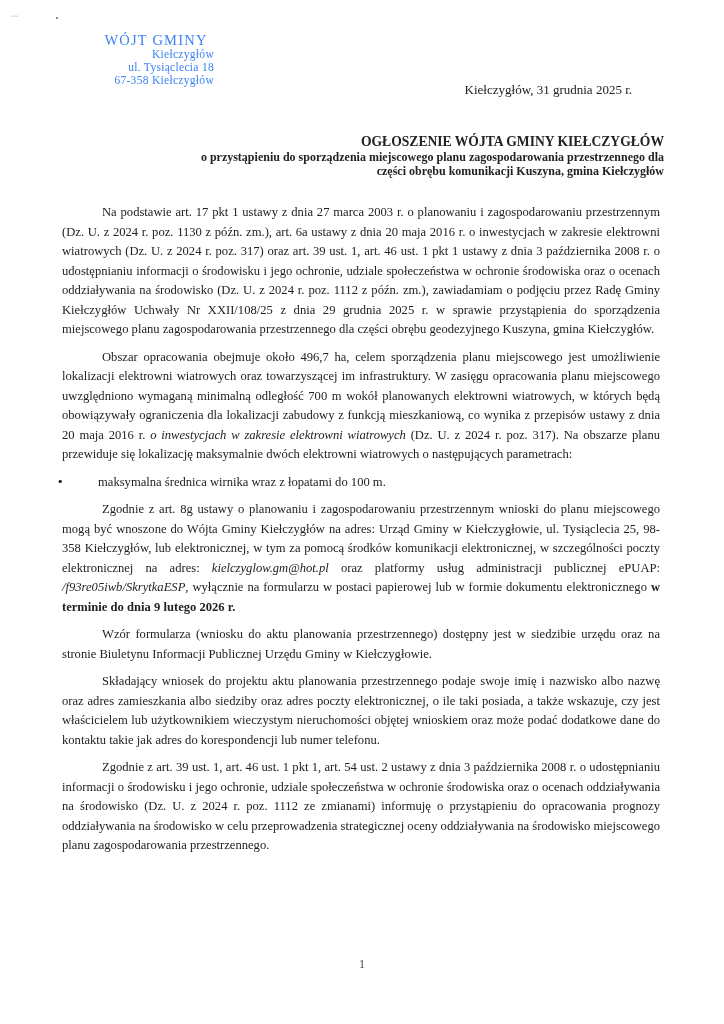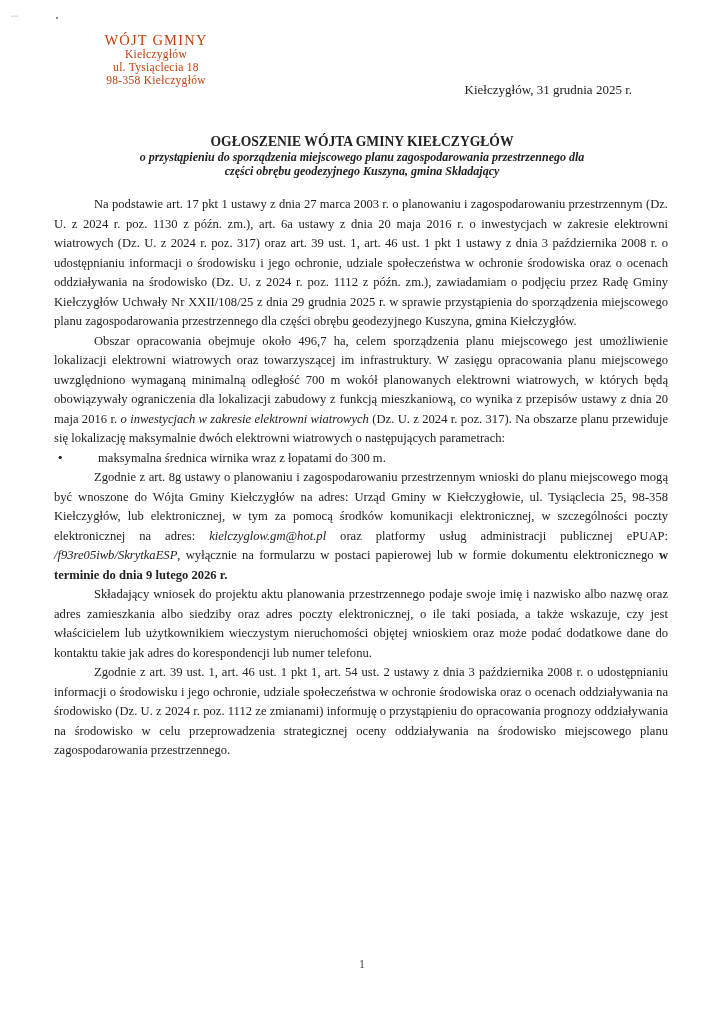--- a/index.html
+++ b/index.html
@@ -11,38 +11,38 @@
     .scan-mark {
       position: absolute; top: 14px; left: 11px;
       font-size: 5px; color: #8a8a8a; letter-spacing: 1px;
     }
     .scan-dot {
       position: absolute; top: 17px; left: 56px; width: 2px; height: 2px;
       background: #666; border-radius: 1px;
     }
     .stamp {
       position: absolute; left: 98px; top: 32px; width: 116px;
-      text-align: center; color: #c2410c; line-height: 13px;
+      text-align: center; color: #3b82f6; line-height: 13px;
     }
     .stamp .s1 { font-size: 14.5px; letter-spacing: 1.2px; line-height: 16px; }
-    .stamp .s2, .stamp .s3, .stamp .s4 { font-size: 11.5px; letter-spacing: 0.3px; }
+    .stamp .s2, .stamp .s3, .stamp .s4 { font-size: 11.5px; letter-spacing: 0.3px; text-align: right; }
     .date-line {
       position: absolute; right: 92px; top: 82px; font-size: 13px;
     }
     .title-block {
       position: absolute; left: 60px; right: 60px; top: 133px;
-      text-align: center; font-weight: bold;
+      text-align: right; font-weight: bold;
     }
     .title-block .t1 { font-size: 13.6px; line-height: 17px; }
-    .title-block .t2 { font-size: 12px; line-height: 14px; font-style: italic; }
+    .title-block .t2 { font-size: 12px; line-height: 14px; }
     .body-text {
       position: absolute; left: 54px; right: 56px; top: 195px;
       font-size: 12.6px; line-height: 19.5px; text-align: justify;
     }
-    .body-text p { margin: 0; text-indent: 40px; font-family: Liberation Serif, serif; }
+    .body-text p { margin: 8px; text-indent: 40px; font-family: Liberation Serif, serif; }
     .body-text ul { margin: 0; padding: 0; list-style: none; }
     .body-text li { position: relative; padding-left: 44px; }
     .body-text li .bullet {
       position: absolute; left: 4px; top: 0;
     }
     .it { font-style: italic; }
     .bd { font-weight: bold; }
     .page-num {
       position: absolute; left: 0; right: 0; top: 957px;
       text-align: center; font-size: 12px; color: #444;
@@ -51,36 +51,37 @@
 </head>
 <body>
 
 <div class="scan-mark">▫▫▫</div>
 <div class="scan-dot"></div>
 
 <div class="stamp">
   <div class="s1">WÓJT GMINY</div>
   <div class="s2">Kiełczygłów</div>
   <div class="s3">ul. Tysiąclecia 18</div>
-  <div class="s4">98-358 Kiełczygłów</div>
+  <div class="s4">67-358 Kiełczygłów</div>
 </div>
 
 <div class="date-line">Kiełczygłów, 31 grudnia 2025 r.</div>
 
 <div class="title-block">
   <div class="t1">OGŁOSZENIE WÓJTA GMINY KIEŁCZYGŁÓW</div>
   <div class="t2">o przystąpieniu do sporządzenia miejscowego planu zagospodarowania przestrzennego dla</div>
-  <div class="t2">części obrębu geodezyjnego Kuszyna, gmina Składający</div>
+  <div class="t2">części obrębu komunikacji Kuszyna, gmina Kiełczygłów</div>
 </div>
 
 <div class="body-text">
   <p>Na podstawie art. 17 pkt 1 ustawy z dnia 27 marca 2003 r. o planowaniu i zagospodarowaniu przestrzennym (Dz. U. z 2024 r. poz. 1130 z późn. zm.), art. 6a ustawy z dnia 20 maja 2016 r. o inwestycjach w zakresie elektrowni wiatrowych (Dz. U. z 2024 r. poz. 317) oraz art. 39 ust. 1, art. 46 ust. 1 pkt 1 ustawy z dnia 3 października 2008 r. o udostępnianiu informacji o środowisku i jego ochronie, udziale społeczeństwa w ochronie środowiska oraz o ocenach oddziaływania na środowisko (Dz. U. z 2024 r. poz. 1112 z późn. zm.), zawiadamiam o podjęciu przez Radę Gminy Kiełczygłów Uchwały Nr XXII/108/25 z dnia 29 grudnia 2025 r. w sprawie przystąpienia do sporządzenia miejscowego planu zagospodarowania przestrzennego dla części obrębu geodezyjnego Kuszyna, gmina Kiełczygłów.</p>
   <p><span>Obszar opracowania obejmuje około 496,7 ha, celem sporządzenia planu miejscowego jest umożliwienie lokalizacji elektrowni wiatrowych oraz towarzyszącej im infrastruktury. W zasięgu opracowania planu miejscowego uwzględniono wymaganą minimalną odległość 700 m wokół planowanych elektrowni wiatrowych, w których będą obowiązywały ograniczenia dla lokalizacji zabudowy z funkcją mieszkaniową, co wynika z przepisów ustawy z dnia 20 maja 2016 r. </span><span class="it">o inwestycjach w zakresie elektrowni wiatrowych</span><span> (Dz. U. z 2024 r. poz. 317). Na obszarze planu przewiduje się lokalizację maksymalnie dwóch elektrowni wiatrowych o następujących parametrach:</span></p>
   <ul>
     <li><span class="bullet">•</span></li>
-    <li><span class="bullet">•</span><span>maksymalna średnica wirnika wraz z łopatami do 300 m.</span></li>
+    <li><span class="bullet">•</span><span>maksymalna średnica wirnika wraz z łopatami do 100 m.</span></li>
   </ul>
   <p><span>Zgodnie z art. 8g ustawy o planowaniu i zagospodarowaniu przestrzennym wnioski do planu miejscowego mogą być wnoszone do Wójta Gminy Kiełczygłów na adres: Urząd Gminy w Kiełczygłowie, ul. Tysiąclecia 25, 98-358 Kiełczygłów, lub elektronicznej, w tym za pomocą środków komunikacji elektronicznej, w szczególności poczty elektronicznej na adres: </span><span class="it">kielczyglow.gm@hot.pl</span><span> oraz platformy usług administracji publicznej ePUAP: </span><span class="it">/f93re05iwb/SkrytkaESP</span><span>, wyłącznie na formularzu w postaci papierowej lub w formie dokumentu elektronicznego </span><span class="bd">w terminie do dnia 9 lutego 2026 r.</span></p>
+  <p>Wzór formularza (wniosku do aktu planowania przestrzennego) dostępny jest w siedzibie urzędu oraz na stronie Biuletynu Informacji Publicznej Urzędu Gminy w Kiełczygłowie.</p>
   <p>Składający wniosek do projektu aktu planowania przestrzennego podaje swoje imię i nazwisko albo nazwę oraz adres zamieszkania albo siedziby oraz adres poczty elektronicznej, o ile taki posiada, a także wskazuje, czy jest właścicielem lub użytkownikiem wieczystym nieruchomości objętej wnioskiem oraz może podać dodatkowe dane do kontaktu takie jak adres do korespondencji lub numer telefonu.</p>
   <p>Zgodnie z art. 39 ust. 1, art. 46 ust. 1 pkt 1, art. 54 ust. 2 ustawy z dnia 3 października 2008 r. o udostępnianiu informacji o środowisku i jego ochronie, udziale społeczeństwa w ochronie środowiska oraz o ocenach oddziaływania na środowisko (Dz. U. z 2024 r. poz. 1112 ze zmianami) informuję o przystąpieniu do opracowania prognozy oddziaływania na środowisko w celu przeprowadzenia strategicznej oceny oddziaływania na środowisko miejscowego planu zagospodarowania przestrzennego.</p>
 </div>
 
 <div class="page-num">1</div>
 
 </body></html>

